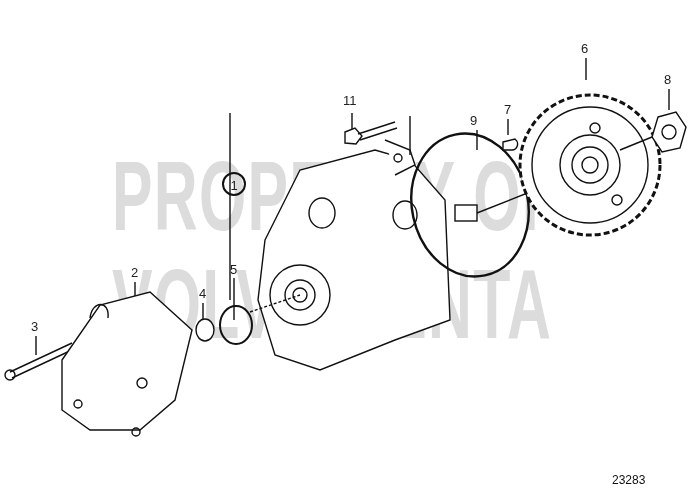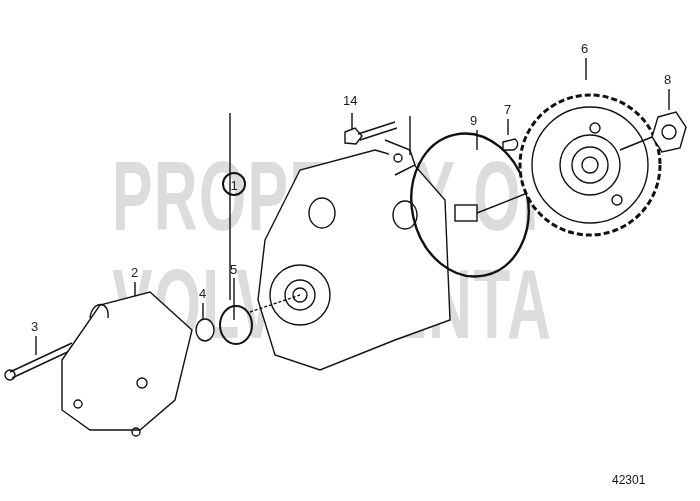--- a/index.html
+++ b/index.html
@@ -84,15 +84,15 @@
 <div class="circ-label" style="left:222px; top:172px;">1</div>
 
 <div class="label" style="left:131px; top:265px;">2</div>
 <div class="label" style="left:31px; top:319px;">3</div>
 <div class="label" style="left:199px; top:286px;">4</div>
 <div class="label" style="left:230px; top:262px;">5</div>
 <div class="label" style="left:581px; top:41px;">6</div>
 <div class="label" style="left:504px; top:102px;">7</div>
 <div class="label" style="left:664px; top:72px;">8</div>
 <div class="label" style="left:470px; top:113px;">9</div>
-<div class="label" style="left:343px; top:93px;">14</div>
+<div class="label" style="left:343px; top:93px;">11</div>
 
-<div class="ref" style="left:612px; top:473px;">42301</div>
+<div class="ref" style="left:612px; top:473px;">23283</div>
 
 </body></html>

